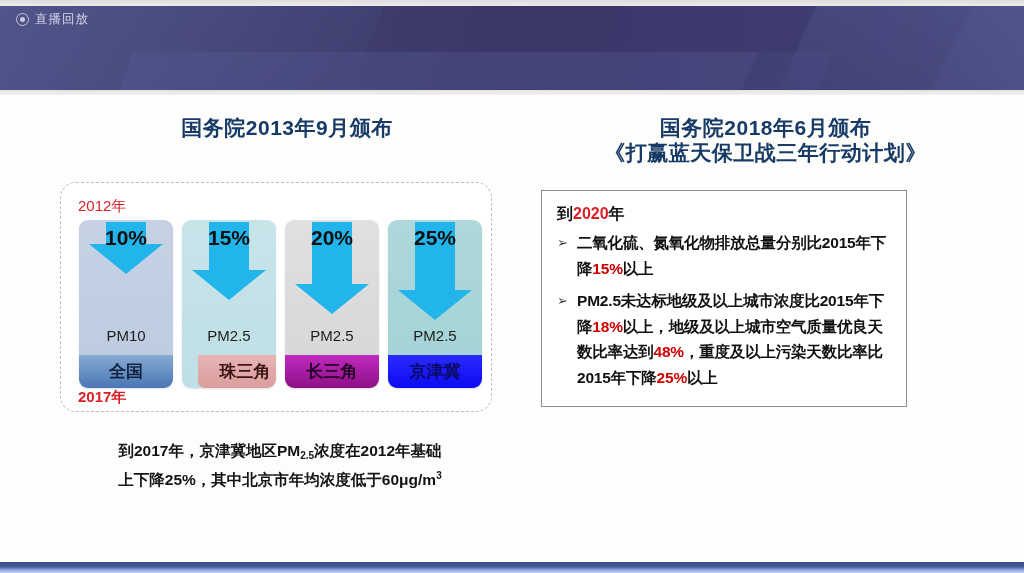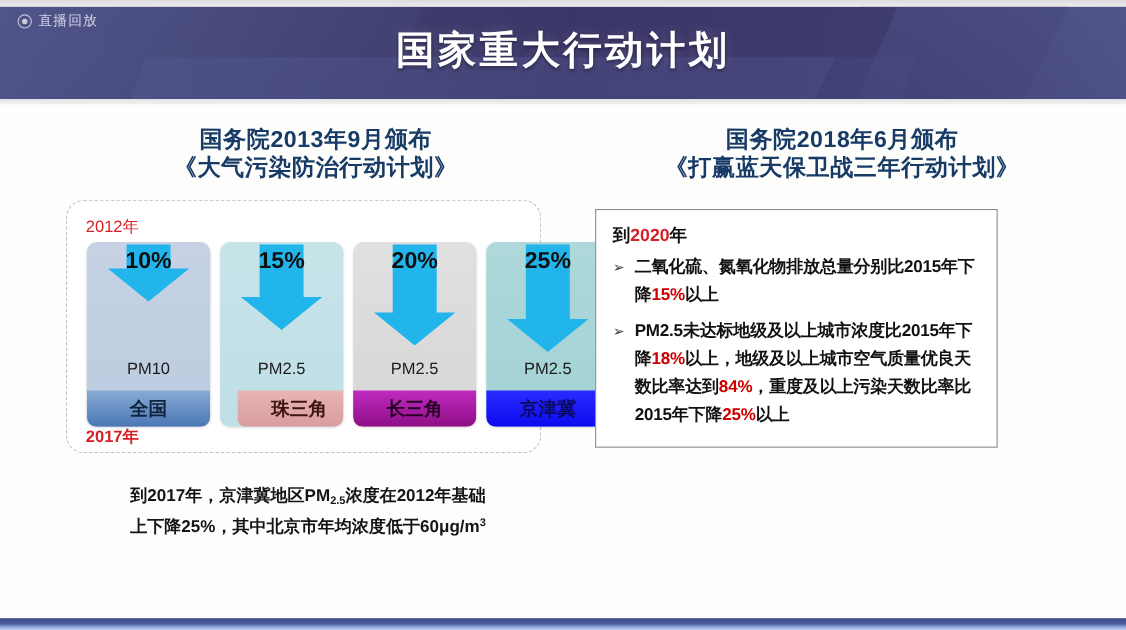--- a/index.html
+++ b/index.html
@@ -108,21 +108,21 @@
     color: #d81f26; font-size: 15px; font-weight: normal;
   }
   .year-bot {
     position: absolute; left: 78px; top: 388px;
     color: #d81f26; font-size: 15px; font-weight: bold;
   }
 
   .cols { position: absolute; left: 79px; top: 220px; display: flex; gap: 9px; }
   .col {
     position: relative;
-    width: 112px; height: 168px;
+    width: 94px; height: 168px;
     border-radius: 9px;
     overflow: hidden;
     box-shadow: 0 1px 2px rgba(0,0,0,.12);
   }
   .col .pct {
     position: absolute; left: 0; top: 6px; width: 100%;
     text-align: center; font-size: 21px; font-weight: bold;
     color: #101010; z-index: 3;
   }
   .col .arrow { position: absolute; left: 50%; top: 2px; transform: translateX(-50%); z-index: 2; }
@@ -191,25 +191,23 @@
     <div class="banner-shape-b"></div>
   </div>
   <div class="banner-top-edge"></div>
   <div class="banner-bot-edge"></div>
 
   <div class="watermark">
     <span class="wm-icon"></span>
     <span class="wm-text">直播回放</span>
   </div>
 
-  <div class="slide-title">国家重大行动计划</div>
 
   <div class="heading left">
     <div>国务院2013年9月颁布</div>
-    <div>《大气污染防治行动计划》</div>
   </div>
 
   <div class="heading right">
     <div>国务院2018年6月颁布</div>
     <div>《打赢蓝天保卫战三年行动计划》</div>
   </div>
 
   <div class="dashed-card"></div>
   <div class="year-top">2012年</div>
   <div class="year-bot">2017年</div>
@@ -262,19 +260,19 @@
     <div class="panel-title">
       <span>到</span><span class="hl">2020</span><span>年</span>
     </div>
     <div id="bullets">
         <div class="bullet">
           <span class="marker">➢</span>
           <span class="btext">二氧化硫、氮氧化物排放总量分别比2015年下降<span class="hl">15%</span>以上</span>
         </div>
         <div class="bullet">
           <span class="marker">➢</span>
-          <span class="btext">PM2.5未达标地级及以上城市浓度比2015年下降<span class="hl">18%</span>以上，地级及以上城市空气质量优良天数比率达到<span class="hl">84%</span>，重度及以上污染天数比率比2015年下降<span class="hl">25%</span>以上</span>
+          <span class="btext">PM2.5未达标地级及以上城市浓度比2015年下降<span class="hl">18%</span>以上，地级及以上城市空气质量优良天数比率达到<span class="hl">48%</span>，重度及以上污染天数比率比2015年下降<span class="hl">25%</span>以上</span>
         </div>
       </div>
   </div>
 
   <div class="footer-bar"></div>
 </div>
 
 </body></html>

